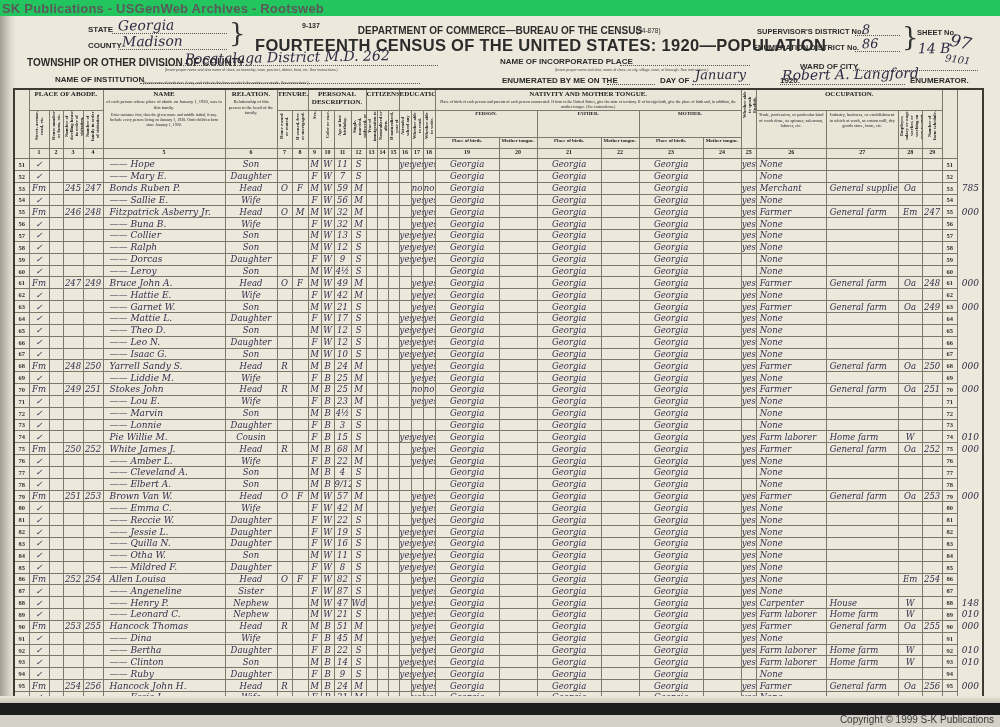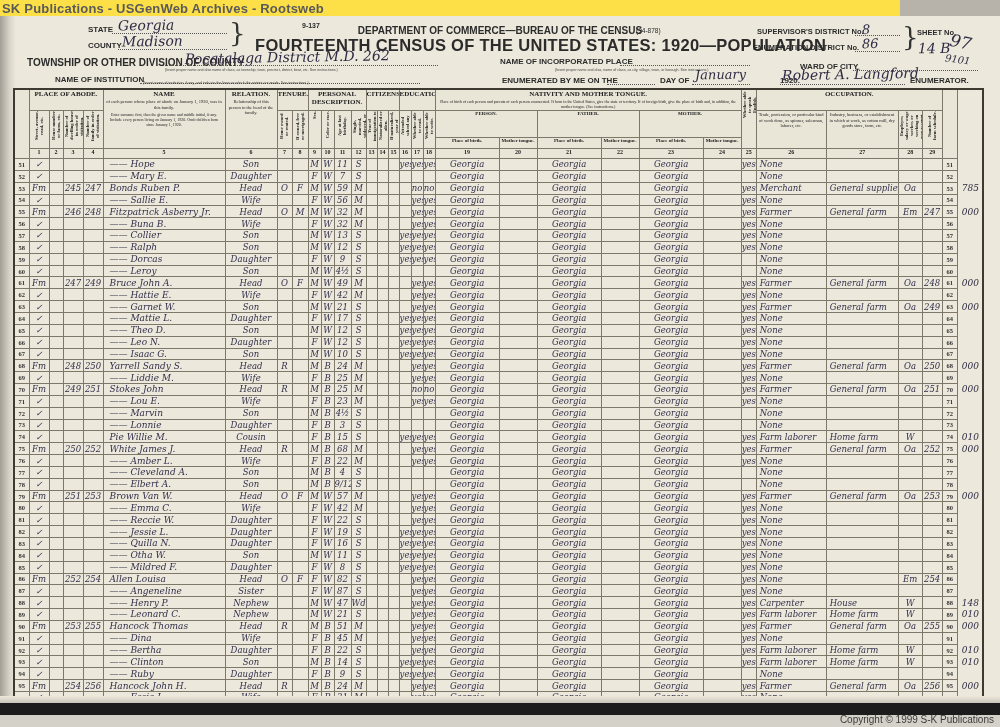--- a/index.html
+++ b/index.html
@@ -1,18 +1,18 @@
 <!DOCTYPE html>
 <html><head>
 <meta charset="utf-8">
 <style>
   html,body{margin:0;padding:0;}
   body{width:1000px;height:727px;background:#b7b3aa;font-family:"Liberation Sans",sans-serif;overflow:hidden;}
   .scan{position:absolute;top:0;left:0;width:1000px;height:727px;}
-  .top-strip{position:absolute;top:0;left:0;width:900px;height:16px;background:#fde047;}
+  .top-strip{position:absolute;top:0;left:0;width:1000px;height:16px;background:#22c55e;}
   .watermark{position:absolute;top:1px;left:2px;font:bold 13px "Liberation Sans",sans-serif;color:#5a5a5a;letter-spacing:.2px;}
   .paper{position:absolute;top:16px;left:0;width:1000px;height:687px;background:#ece8db;}
   .edge-left{position:absolute;top:16px;left:0;width:16px;height:687px;background:linear-gradient(90deg,#a29e95,#d8d4c8 60%,#ece8db);}
   .edge-bottom{position:absolute;top:696px;left:0;width:1000px;height:7px;background:linear-gradient(#ece8db,#c9c5b8);}
   .black-bar{position:absolute;top:703px;left:0;width:1000px;height:12px;background:#1c1c1c;}
   .gray-foot{position:absolute;top:715px;left:0;width:1000px;height:12px;background:#d4d1c9;}
   .copyright{position:absolute;top:714px;right:6px;font:10px "Liberation Sans",sans-serif;color:#3a3a3a;}
   .lbl{position:absolute;font-weight:bold;color:#2b2b2b;white-space:nowrap;}
   .dots{position:absolute;border-bottom:1px dotted #555;}
   .tiny{position:absolute;font-size:4px;color:#444;white-space:nowrap;transform:scale(.9);transform-origin:left top;}

